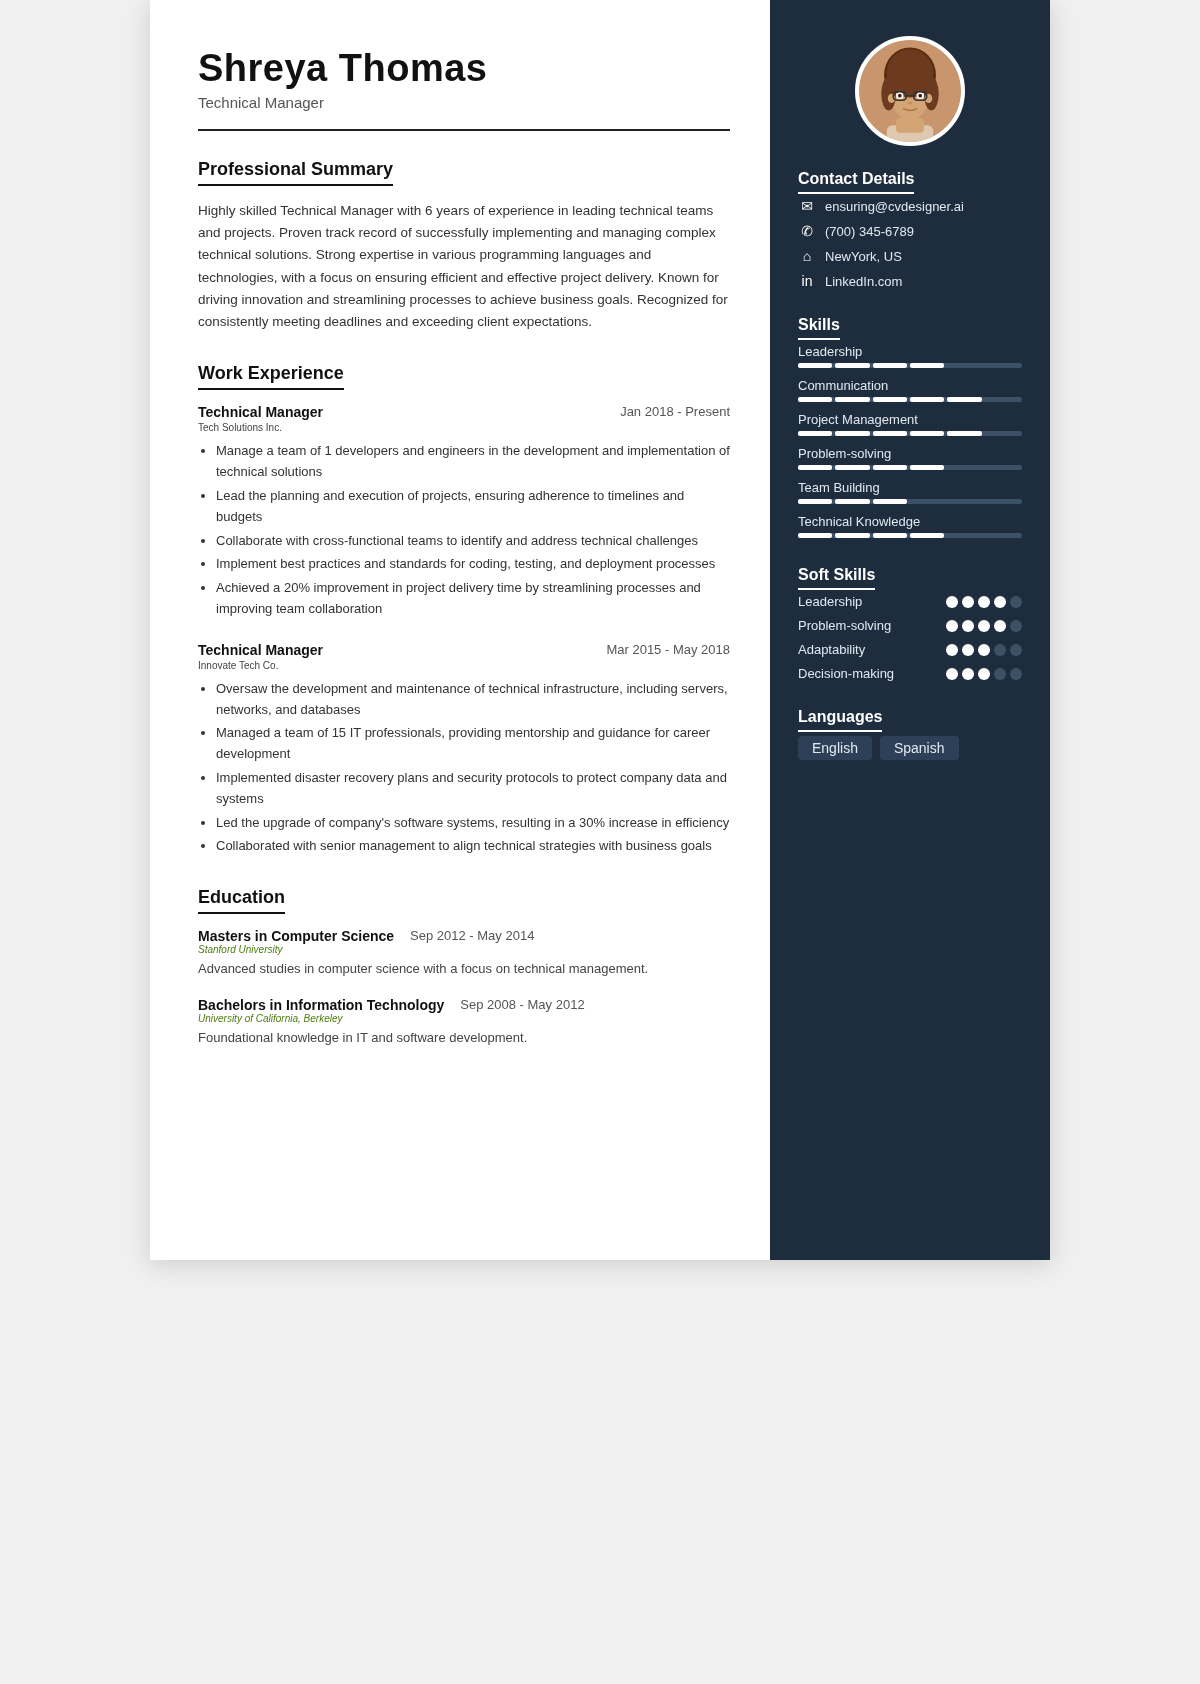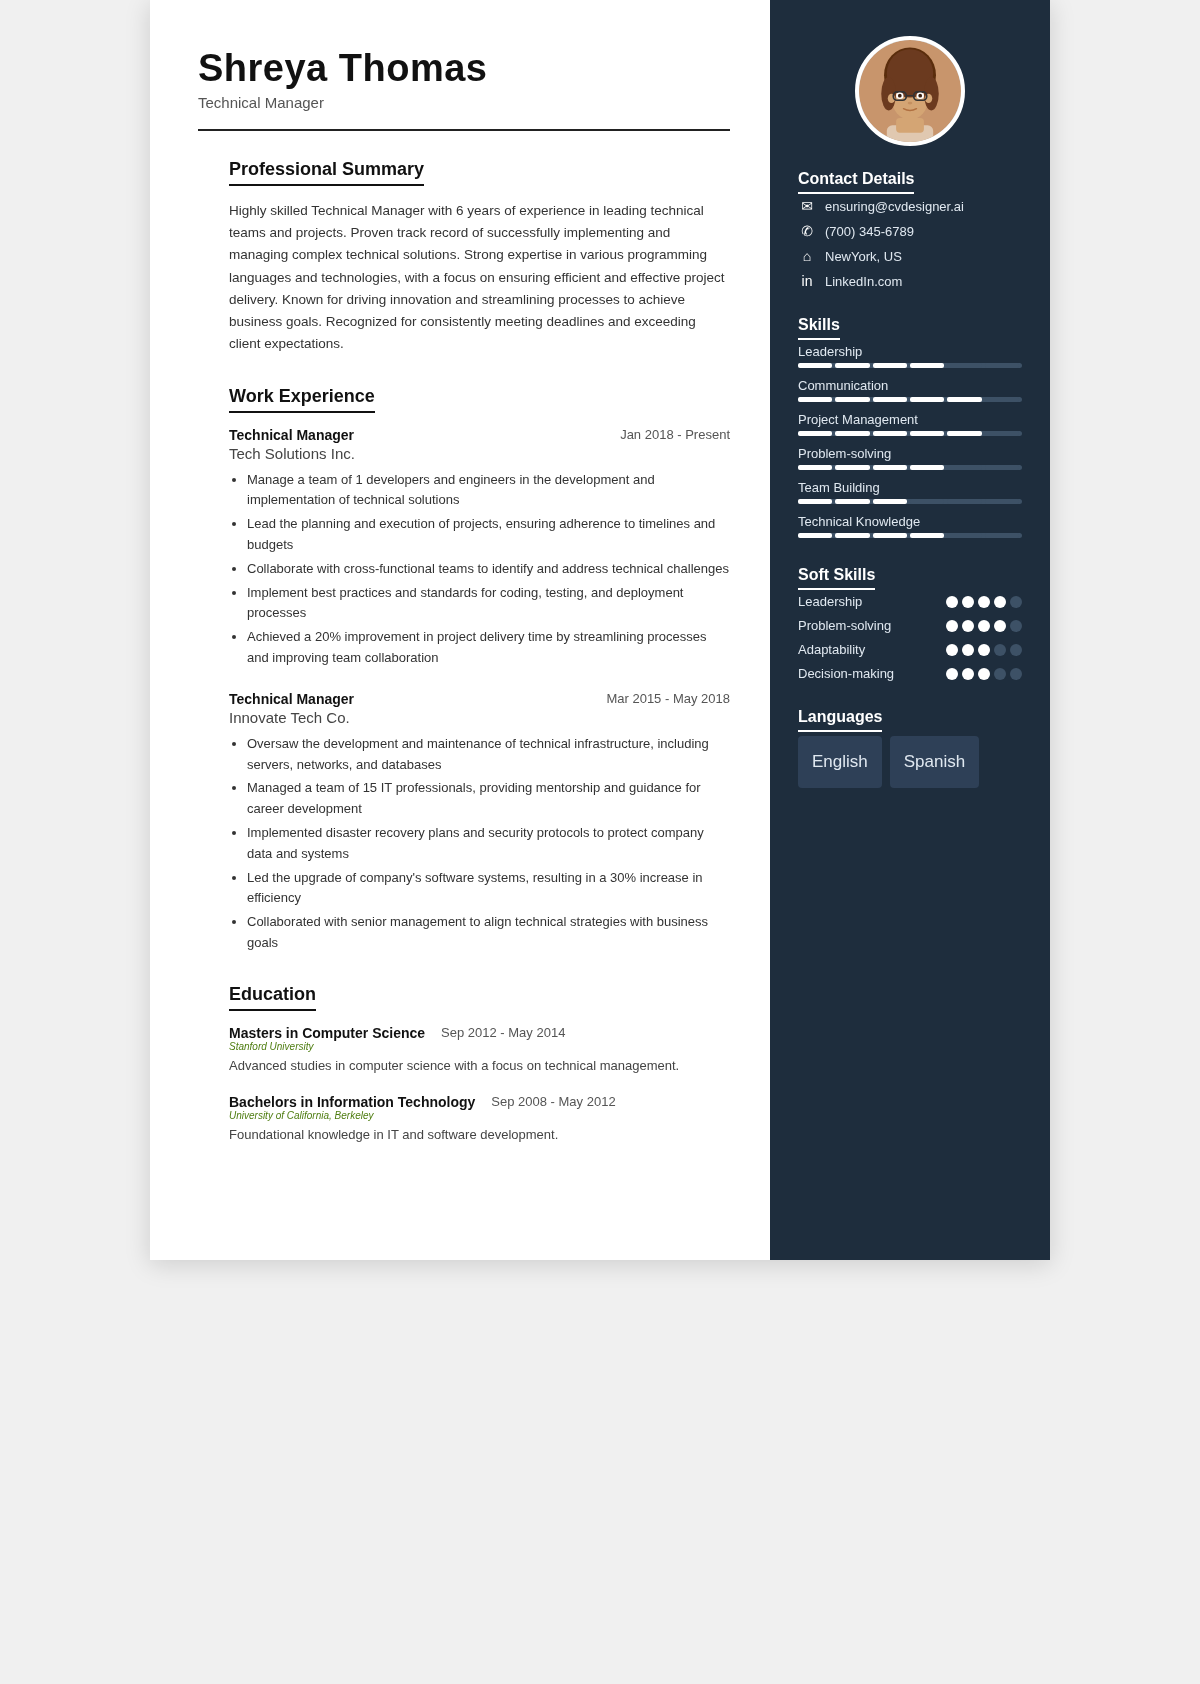--- a/index.html
+++ b/index.html
@@ -48,21 +48,20 @@
       font-size: 18px;
       font-weight: 700;
       color: #111;
       border-bottom: 2px solid #111;
       padding-bottom: 4px;
       margin-bottom: 14px;
       display: inline-block;
     }
     .section {
       margin-bottom: 30px;
-      margin-left: 31px;
     }
     .summary-text {
       font-size: 13.5px;
       color: #333;
       line-height: 1.65;
     }
     
     .job {
       margin-bottom: 22px;
     }
@@ -77,21 +76,21 @@
       font-weight: 700;
       color: #111;
     }
     .job-dates {
       font-size: 13px;
       color: #555;
       white-space: nowrap;
       margin-left: 16px;
     }
     .job-company {
-      font-size: 15px;
+      font-size: 10px;
       color: #444;
       margin-bottom: 8px;
     }
     .job-bullets {
       padding-left: 18px;
     }
     .job-bullets li {
       font-size: 13px;
       color: #333;
       line-height: 1.6;
@@ -245,22 +244,22 @@
     }
     
     .lang-tags {
       display: flex;
       gap: 8px;
       flex-wrap: wrap;
     }
     .lang-tag {
       background: #2e4057;
       color: #e0e8f0;
-      font-size: 17px;
-      padding: 16px 14px;
+      font-size: 14px;
+      padding: 4px 14px;
       border-radius: 4px;
     }
   </style>
 </head>
 <body>
 
 <div class="resume">
 
   <div class="left-col">
 

